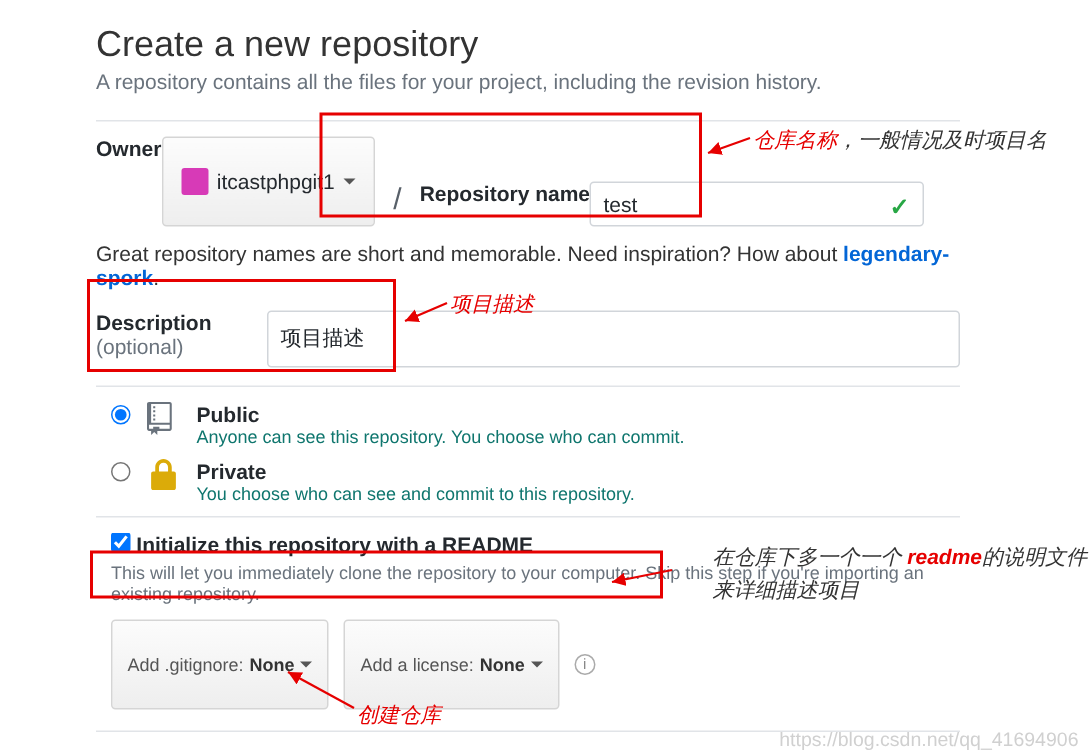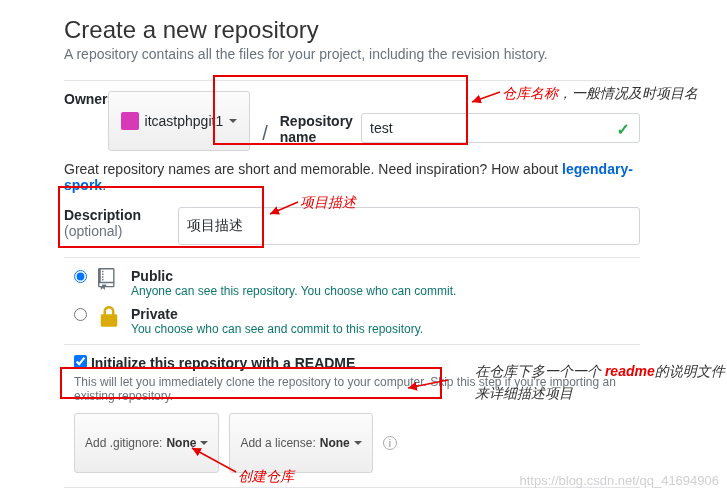--- a/index.html
+++ b/index.html
@@ -10,42 +10,42 @@
     .hr { border-top: 1px solid #e1e4e8; margin: 0 0 10px 0; }
     .row { display: flex; align-items: flex-end; gap: 8px; margin-bottom: 10px; }
     .field-group { display: flex; flex-direction: row; }
     label.fld { font-weight: 600; font-size: 14px; color: #24292e; margin-bottom: 6px; }
     .btn-select { display: inline-flex; align-items: center; gap: 6px; padding: 20px 12px; font-size: 14px; background: linear-gradient(#fcfcfc,#eee); border: 1px solid #d5d5d5; border-radius: 3px; cursor: pointer; }
     .avatar { width: 18px; height: 18px; background: #d73ab7; display: inline-block; border-radius: 2px; }
     .caret { width: 0; height: 0; border-left: 4px solid transparent; border-right: 4px solid transparent; border-top: 4px solid #555; }
     .slash { font-size: 20px; color: #586069; padding: 0 4px 6px; }
     .text-input { padding: 6px 8px; font-size: 14px; border: 1px solid #d1d5da; border-radius: 3px; background: #fff; color: #24292e; }
     .repo-name-wrap { position: relative; }
-    .repo-name-input { width: 279px; }
+    .repo-name-input { width: 223px; }
     .check-ok { position: absolute; right: 10px; top: 7px; color: #28a745; font-weight: bold; font-size: 16px; }
     .hint { font-size: 14px; color: #333; margin: 8px 0 14px; }
     .hint a { color: #0366d6; font-weight: 600; text-decoration: none; }
     .desc-input { width: 560px; }
     .optional { color: #6a737d; font-weight: 400; }
     .radio-row { display: flex; align-items: flex-start; gap: 8px; margin: 8px 0 8px 10px; }
     .radio-row input[type=radio] { margin-top: 2px; }
     .icon-box { width: 28px; display: flex; justify-content: center; }
     .radio-label { font-weight: 600; font-size: 14px; }
     .radio-desc { color: #0f766e; font-size: 12px; }
     .cb-row { margin: 6px 0 4px 10px; }
     .cb-desc { color: #6a737d; font-size: 12px; margin-left: 10px; }
     .dd-row { display: flex; gap: 10px; margin: 10px 0 14px 10px; align-items: center; }
     .dd-btn { display: inline-flex; align-items: center; gap: 4px; padding: 22px 10px; font-size: 12px; background: linear-gradient(#fcfcfc,#eee); border: 1px solid #d5d5d5; border-radius: 3px; cursor: pointer; color: #555; }
     .dd-btn b { color: #333; }
     .info-icon { width: 14px; height: 14px; border: 1px solid #aaa; border-radius: 50%; display: inline-flex; align-items: center; justify-content: center; font-size: 10px; color: #888; }
     .btn-primary { display: inline-block; padding: 8px 14px; font-size: 14px; font-weight: 600; color: #fff; background: linear-gradient(#34d058,#28a745); border: 1px solid rgba(27,31,35,.2); border-radius: 3px; cursor: pointer; }
     .red-box { position: absolute; border: 2px solid #e60000; pointer-events: none; }
     .anno { position: absolute; color: #e60000; font-size: 14px; pointer-events: none; font-style: italic; }
     .anno .kw { font-weight: 600; }
-    .watermark { position: absolute; right: 8px; bottom: 12px; color: #d0d0d0; font-size: 13px; padding-left: 26px; }
+    .watermark { position: absolute; right: 8px; bottom: 0; color: #d0d0d0; font-size: 13px; padding-left: 26px; }
     svg.repo-icon path { fill: #6a737d; }
     svg.lock-icon path { fill: #dbab09; }
   </style>
 </head>
 <body>
 
 <div class="container">
   <h1>Create a new repository</h1>
   <div class="subtitle">A repository contains all the files for your project, including the revision history.</div>
   <div class="hr"></div>

